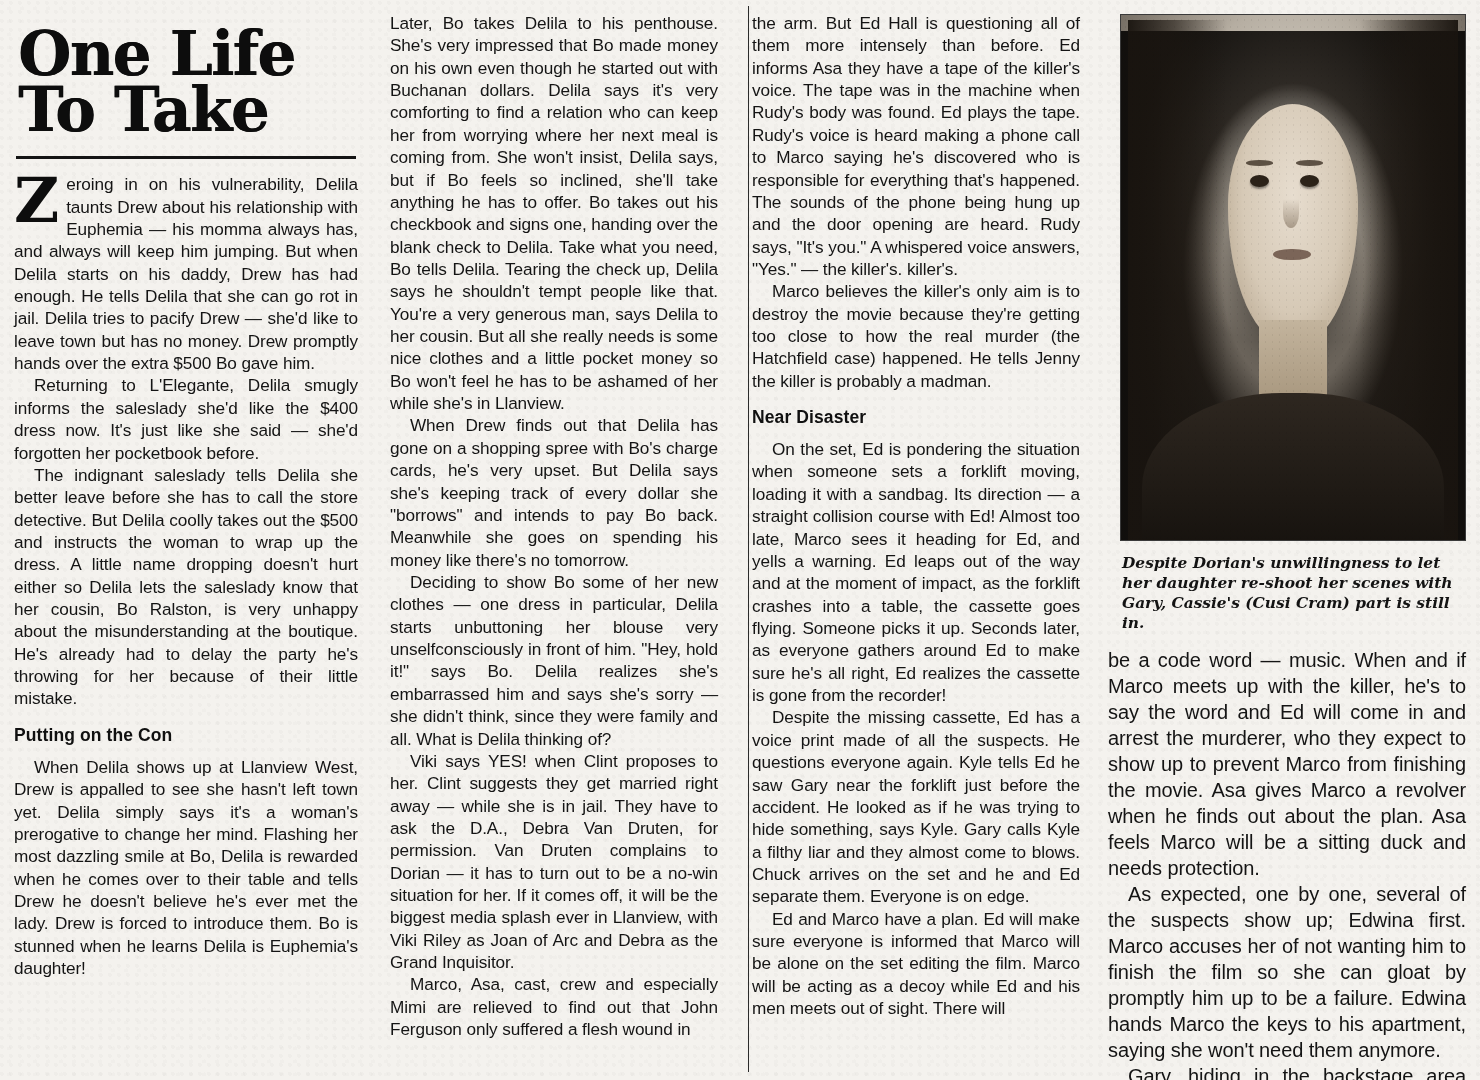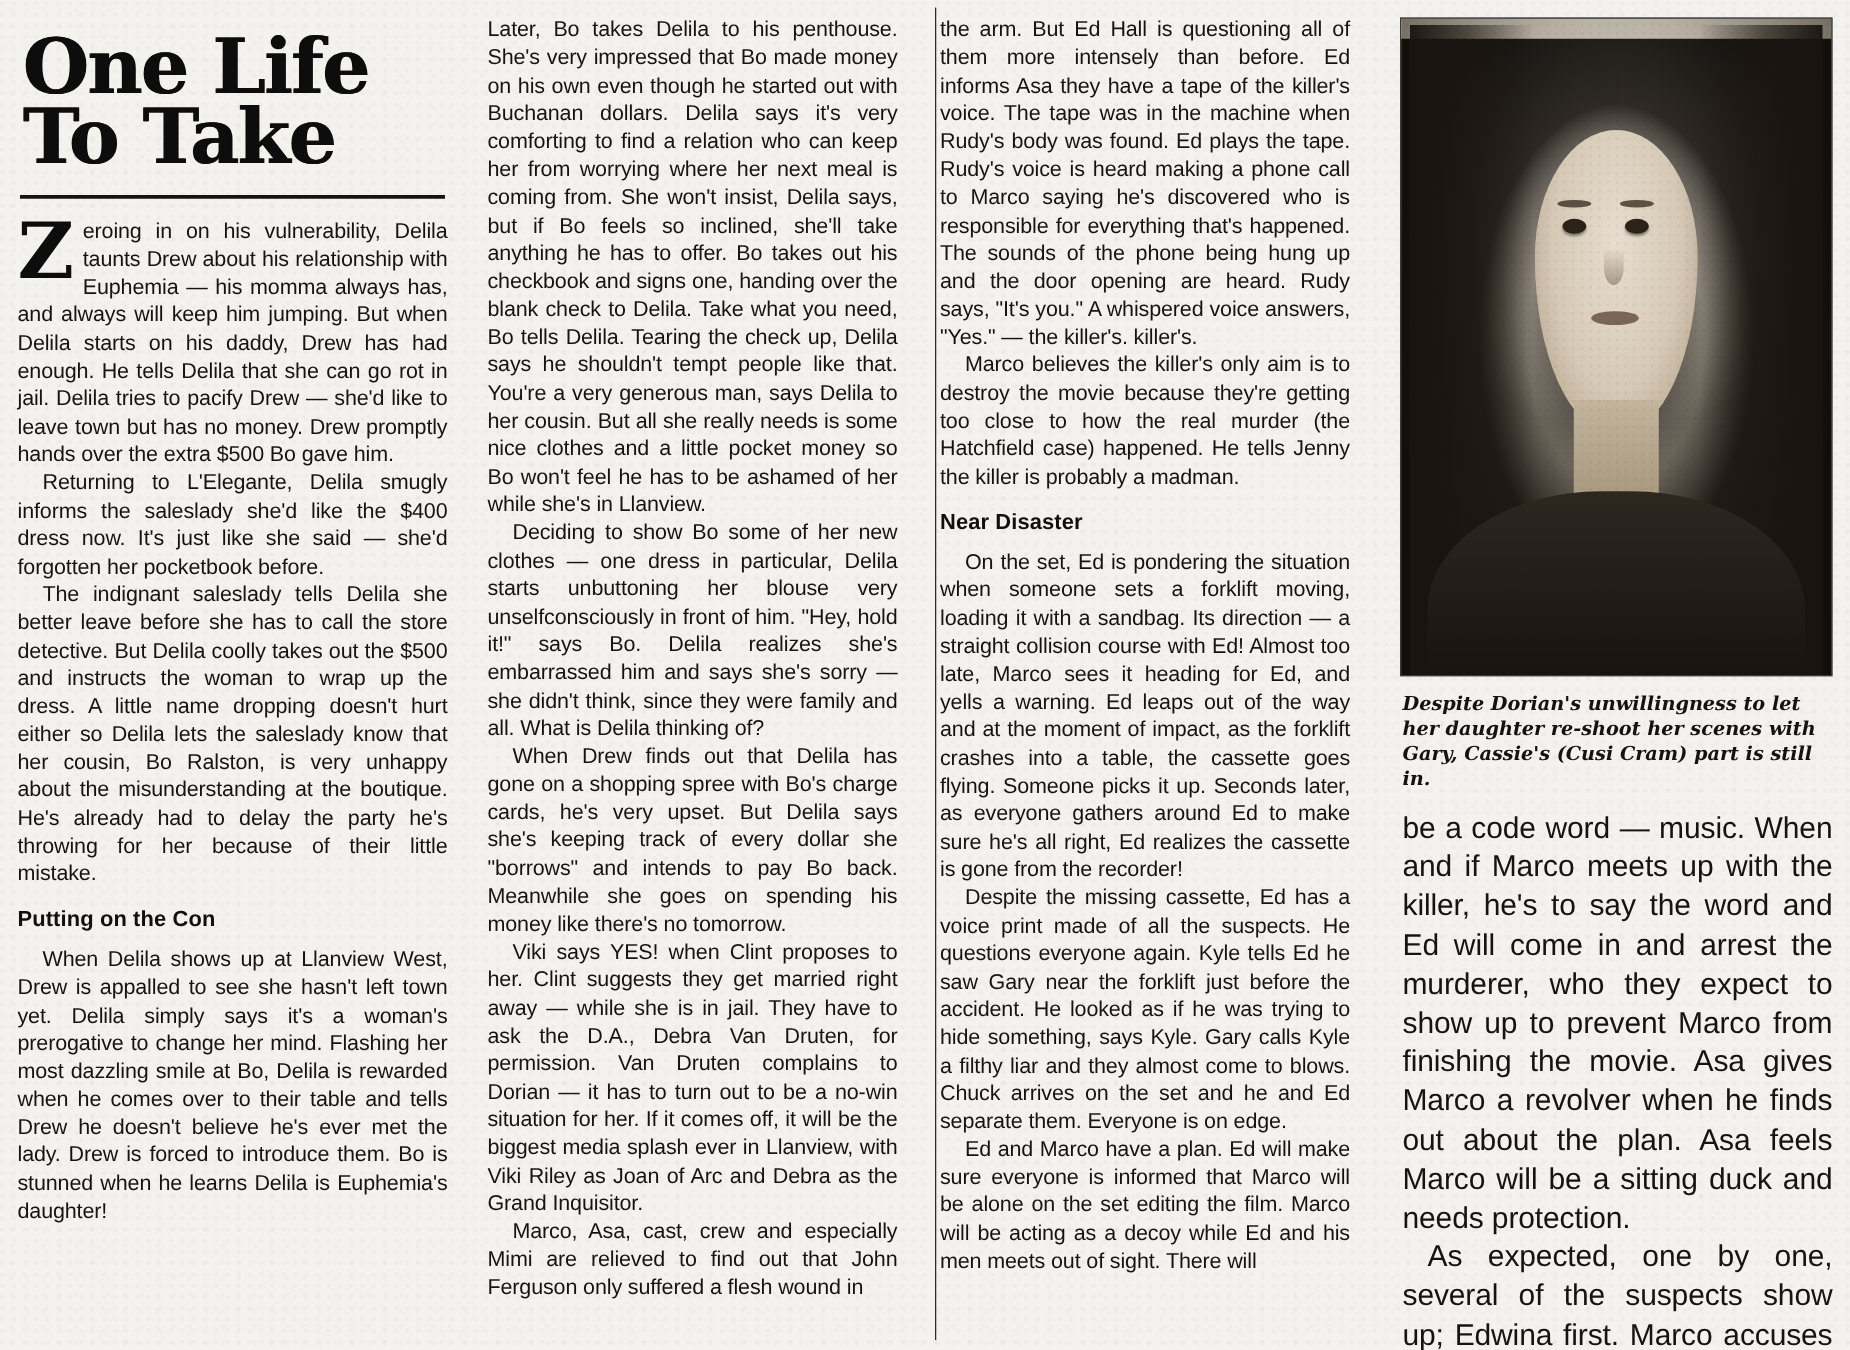--- a/index.html
+++ b/index.html
@@ -213,21 +213,21 @@
     font-family: "DejaVu Serif", "Liberation Serif", serif;
     font-weight: bold;
     font-style: italic;
     font-size: 15.4px;
     line-height: 1.30;
     margin: 12px 2px 14px 2px;
     color: #131313;
     text-align: left;
   }
 
-  .col4 p { font-size: 24px; margin-left: 14px; }
+  .col4 p { font-size: 20px; }
 </style>
 </head>
 <body>
 
 <div class="page">
 
   <div class="vrule r1"></div>
 
   <div class="col col1">
     <div class="masthead">
@@ -240,22 +240,22 @@
     <p>Returning to L'Elegante, Delila smugly informs the saleslady she'd like the $400 dress now. It's just like she said — she'd forgotten her pocketbook before.</p>
     <p>The indignant saleslady tells Delila she better leave before she has to call the store detective. But Delila coolly takes out the $500 and instructs the woman to wrap up the dress. A little name dropping doesn't hurt either so Delila lets the saleslady know that her cousin, Bo Ralston, is very unhappy about the misunderstanding at the boutique. He's already had to delay the party he's throwing for her because of their little mistake.</p>
 
     <h2 class="subhead">Putting on the Con</h2>
 
     <p>When Delila shows up at Llanview West, Drew is appalled to see she hasn't left town yet. Delila simply says it's a woman's prerogative to change her mind. Flashing her most dazzling smile at Bo, Delila is rewarded when he comes over to their table and tells Drew he doesn't believe he's ever met the lady. Drew is forced to introduce them. Bo is stunned when he learns Delila is Euphemia's daughter!</p>
   </div>
 
   <div class="col col2">
     <p class="noindent">Later, Bo takes Delila to his penthouse. She's very impressed that Bo made money on his own even though he started out with Buchanan dollars. Delila says it's very comforting to find a relation who can keep her from worrying where her next meal is coming from. She won't insist, Delila says, but if Bo feels so inclined, she'll take anything he has to offer. Bo takes out his checkbook and signs one, handing over the blank check to Delila. Take what you need, Bo tells Delila. Tearing the check up, Delila says he shouldn't tempt people like that. You're a very generous man, says Delila to her cousin. But all she really needs is some nice clothes and a little pocket money so Bo won't feel he has to be ashamed of her while she's in Llanview.</p>
+    <p>When Drew finds out that Delila has gone on a shopping spree with Bo's charge cards, he's very upset. But Delila says she's keeping track of every dollar she "borrows" and intends to pay Bo back. Meanwhile she goes on spending his money like there's no tomorrow.</p>
     <p>Deciding to show Bo some of her new clothes — one dress in particular, Delila starts unbuttoning her blouse very unselfconsciously in front of him. "Hey, hold it!" says Bo. Delila realizes she's embarrassed him and says she's sorry — she didn't think, since they were family and all. What is Delila thinking of?</p>
-    <p>When Drew finds out that Delila has gone on a shopping spree with Bo's charge cards, he's very upset. But Delila says she's keeping track of every dollar she "borrows" and intends to pay Bo back. Meanwhile she goes on spending his money like there's no tomorrow.</p>
     <p>Viki says YES! when Clint proposes to her. Clint suggests they get married right away — while she is in jail. They have to ask the D.A., Debra Van Druten, for permission. Van Druten complains to Dorian — it has to turn out to be a no-win situation for her. If it comes off, it will be the biggest media splash ever in Llanview, with Viki Riley as Joan of Arc and Debra as the Grand Inquisitor.</p>
     <p>Marco, Asa, cast, crew and especially Mimi are relieved to find out that John Ferguson only suffered a flesh wound in</p>
   </div>
 
   <div class="col col3">
     <p class="noindent">the arm. But Ed Hall is questioning all of them more intensely than before. Ed informs Asa they have a tape of the killer's voice. The tape was in the machine when Rudy's body was found. Ed plays the tape. Rudy's voice is heard making a phone call to Marco saying he's discovered who is responsible for everything that's happened. The sounds of the phone being hung up and the door opening are heard. Rudy says, "It's you." A whispered voice answers, "Yes." — the killer's. killer's.</p>
     <p>Marco believes the killer's only aim is to destroy the movie because they're getting too close to how the real murder (the Hatchfield case) happened. He tells Jenny the killer is probably a madman.</p>
 
     <h2 class="subhead">Near Disaster</h2>
 

